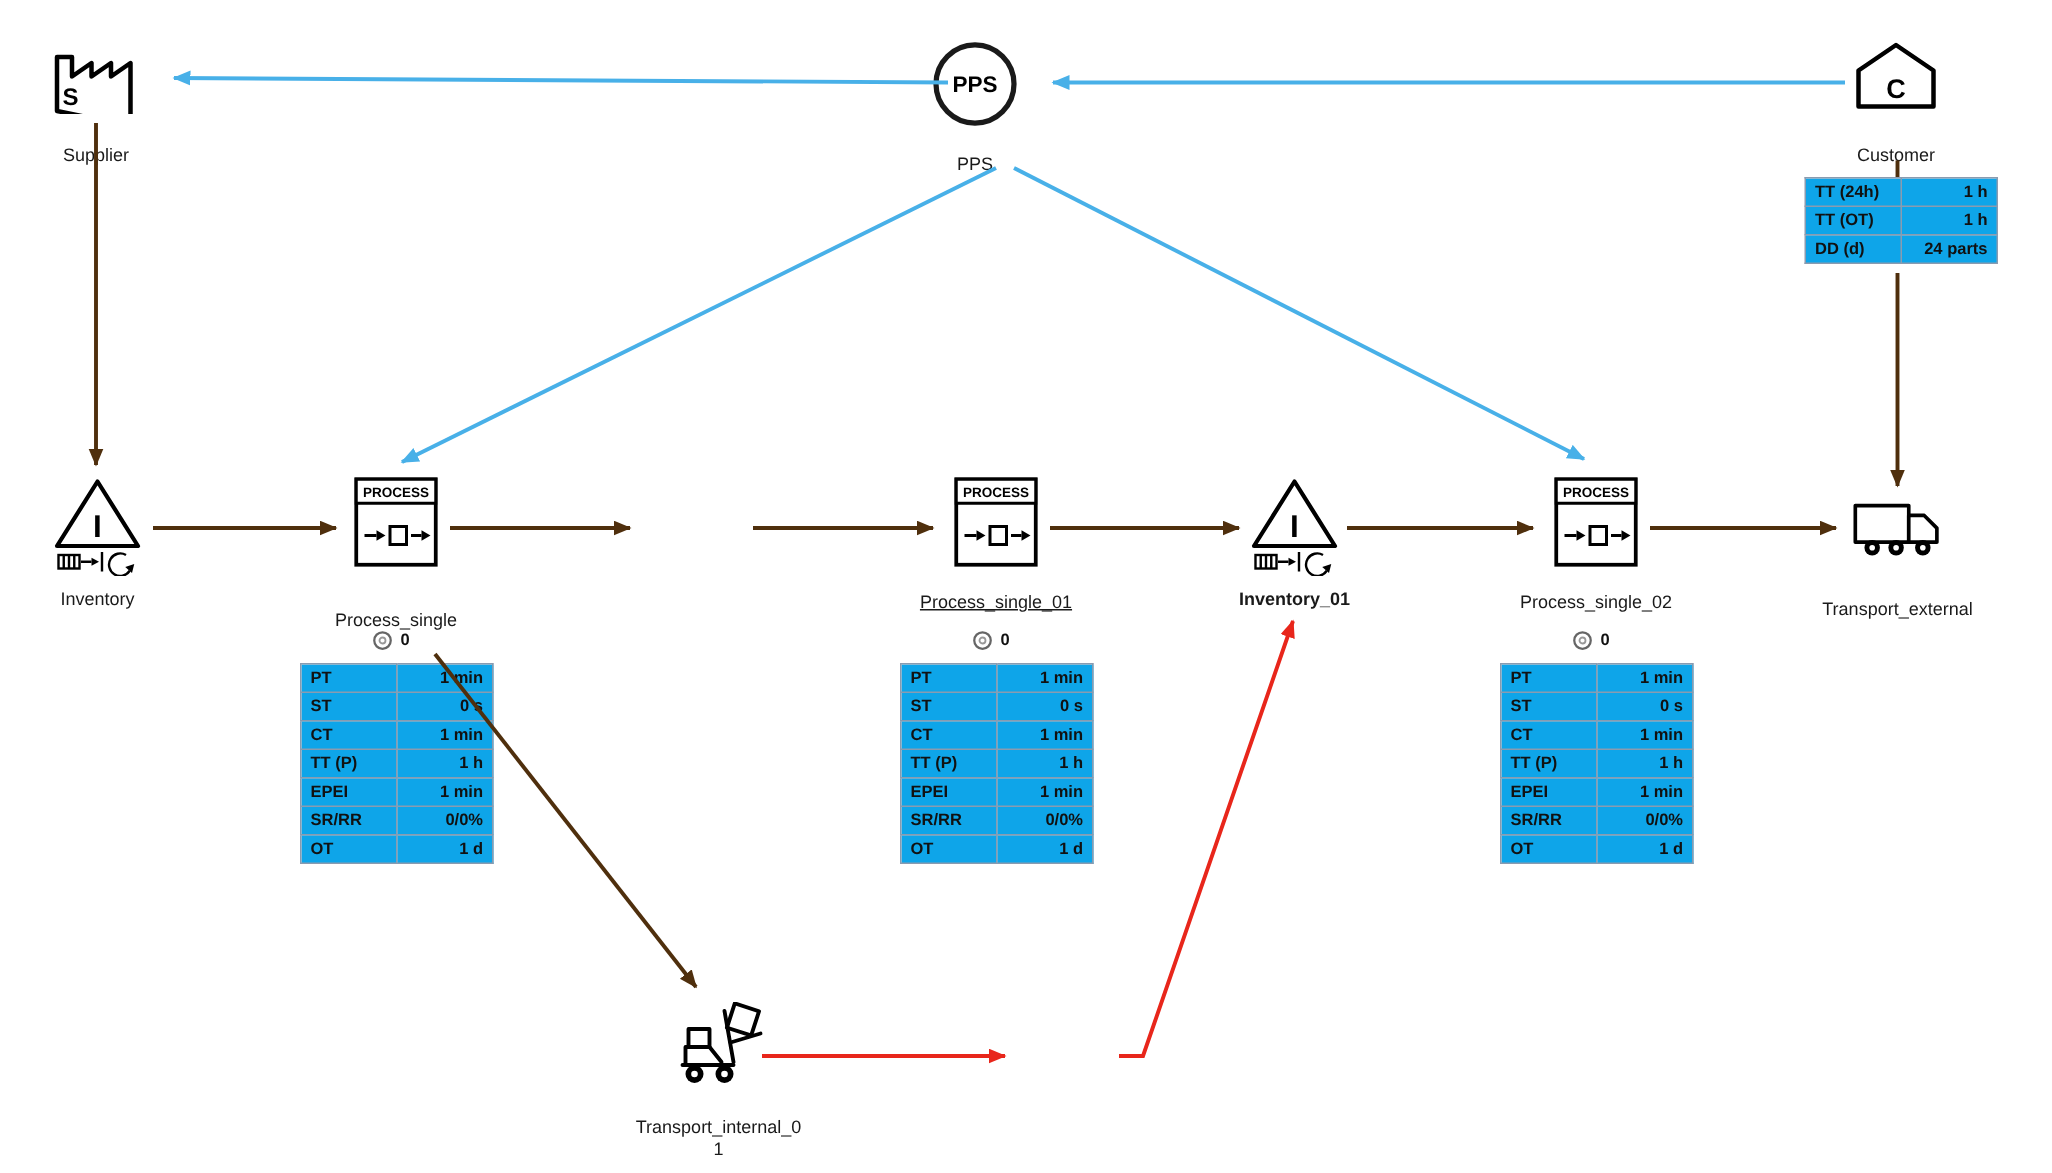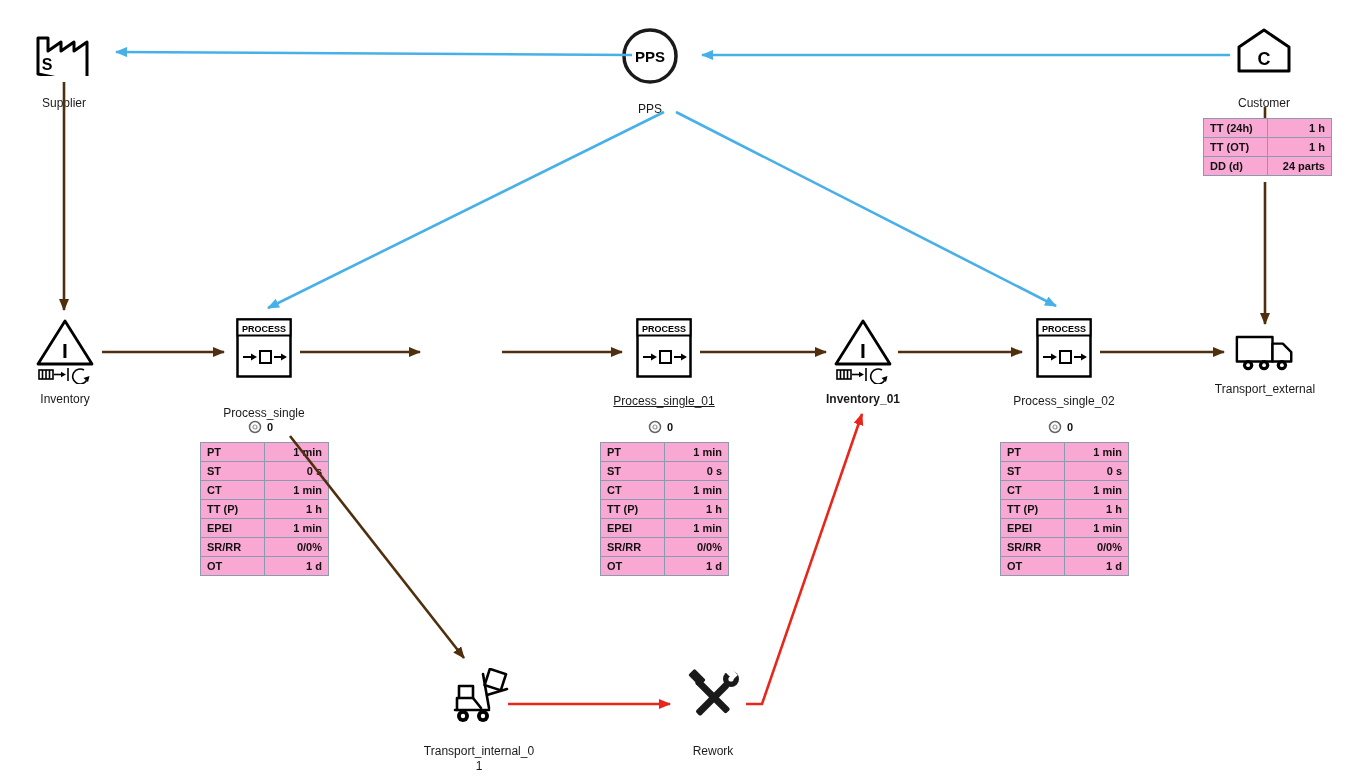--- a/index.html
+++ b/index.html
@@ -10,21 +10,21 @@
   .edges { position:absolute; left:0; top:0; z-index:5; }
   .e-info   { stroke:#48b0e8; stroke-width:2.6; fill:none; }
   .e-mat    { stroke:#4f2f0d; stroke-width:2.6; fill:none; }
   .e-rework { stroke:#e8261b; stroke-width:2.6; fill:none; }
 
   .node { position:absolute; z-index:3; display:flex; flex-direction:column; align-items:center; }
   .nlabel { font-size:12px; color:#1a1a1a; text-align:center; line-height:1.25; white-space:nowrap; }
 
   .vtable { position:absolute; z-index:2; border-collapse:collapse;
             font-size:11px; font-weight:700; color:#111; }
-  .vtable td { background:#f9a8d4; border:1px solid #8a9bb0; padding:2px 6px; height:19px; }
+  .vtable td { background:#0ea5e9; border:1px solid #8a9bb0; padding:2px 6px; height:19px; }
   .vtable td:first-child { width:64px; text-align:left; }
   .vtable td:last-child  { width:64px; text-align:right; }
 
   .badge { position:absolute; z-index:4; display:flex; align-items:center; gap:5px;
            font-size:11px; font-weight:700; color:#111; }
 
   svg text { font-family:"Liberation Sans", sans-serif; }
 </style>
 </head>
 <body>
@@ -198,21 +198,21 @@
         <rect x="2" y="5" width="38" height="26"></rect>
         <path d="M40 12 h11 l9 9 v10 h-20 z"></path>
       </g>
       <circle cx="14" cy="35" r="5.5" fill="#000"></circle>
         <circle cx="14" cy="35" r="2" fill="#fff"></circle>
       <circle cx="31" cy="35" r="5.5" fill="#000"></circle>
         <circle cx="31" cy="35" r="2" fill="#fff"></circle>
       <circle cx="50" cy="35" r="5.5" fill="#000"></circle>
         <circle cx="50" cy="35" r="2" fill="#fff"></circle>
     </svg>
-    <div class="nlabel" style="margin-top:6px;">Transport_external</div>
+    <div class="nlabel" style="margin-top:23px;">Transport_external</div>
   </div>
 
   <div class="badge" style="left:248px;top:420px;">
     <svg width="14" height="14">
       <circle cx="7" cy="7" r="5.5" fill="none" stroke="#666" stroke-width="1.5"></circle>
       <circle cx="7" cy="7" r="2" fill="none" stroke="#999" stroke-width="1.2"></circle>
     </svg>
     <span>0</span>
   </div>
   <div class="badge" style="left:648px;top:420px;">
@@ -341,27 +341,14 @@
         <circle cx="16" cy="48" r="2.2" fill="#fff"></circle>
       <circle cx="36" cy="48" r="6" fill="#000"></circle>
         <circle cx="36" cy="48" r="2.2" fill="#fff"></circle>
     </svg>
     <div class="nlabel" style="margin-top:18px;">
       <span>Transport_internal_0</span><br>
       <span>1</span>
     </div>
   </div>
 
-  <div class="node" style="left:663px;top:668px;width:100px;">
-    <svg width="58" height="58" viewBox="0 0 58 58">
-      <g fill="#1a1a1a">
-        <rect x="25" y="10" width="7" height="42" rx="2" transform="rotate(45 28.5 31)"></rect>
-        <rect x="25" y="6" width="7" height="44" rx="2" transform="rotate(-45 28.5 28)"></rect>
-        <rect x="5" y="5" width="16" height="9" rx="1.5" transform="rotate(45 13 9.5)"></rect>
-        <circle cx="47" cy="11" r="8"></circle>
-      </g>
-      <rect x="44" y="0" width="7" height="11" fill="#fff" transform="rotate(-45 47.5 5.5)"></rect>
-      <circle cx="47" cy="11" r="2.6" fill="#fff"></circle>
-    </svg>
-    <div class="nlabel" style="margin-top:18px;">Rework</div>
-  </div>
 
 </div>
 
 </body></html>

